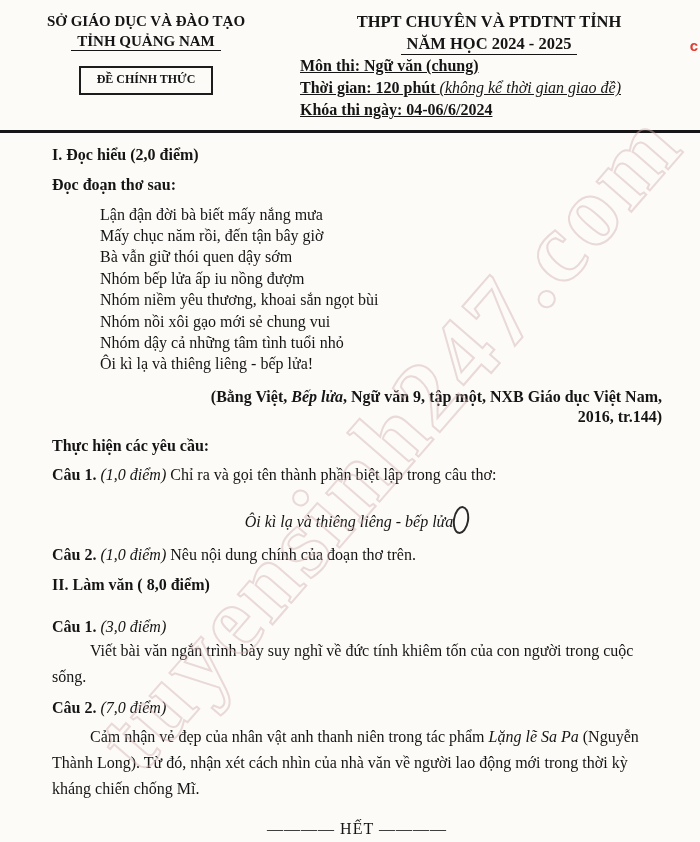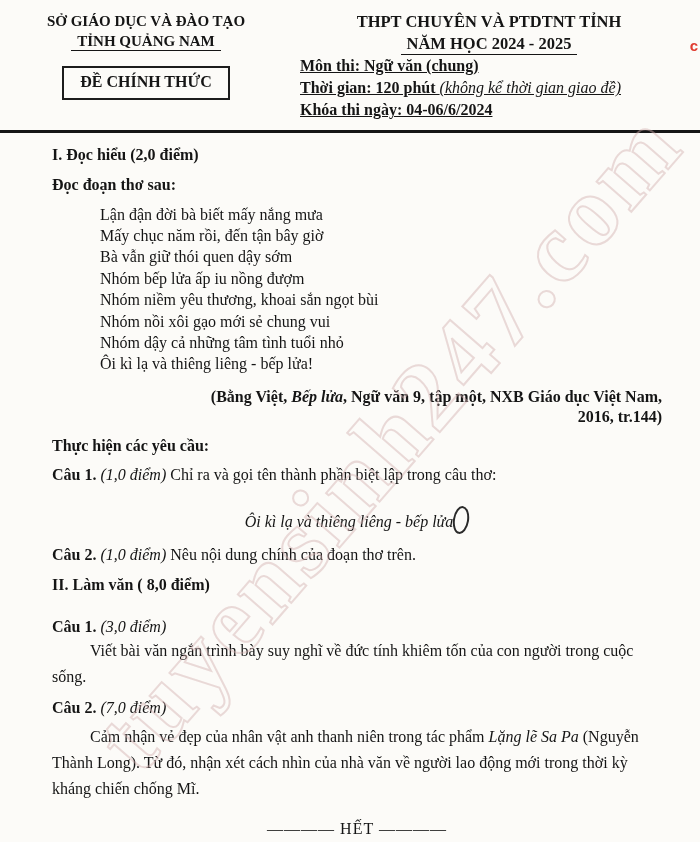--- a/index.html
+++ b/index.html
@@ -21,21 +21,21 @@
     color:transparent;-webkit-text-stroke:2px rgba(210,175,175,.45);
     white-space:nowrap;pointer-events:none;user-select:none;
   }
   .red-c{position:absolute;top:36px;right:2px;color:#e03c31;font-weight:bold;font-size:15px;font-family:"Liberation Sans",sans-serif;}
 
   
   .header{display:flex;padding-top:11px;}
   .header-left{width:292px;text-align:center;}
   .hl-line{font-weight:bold;font-size:15px;line-height:20px;}
   .stamp-wrap{margin-top:15px;}
-  .stamp{display:inline-block;border:2px solid #1c1c1c;padding:4px 16px 5px 16px;font-weight:bold;font-size:16px;}
+  .stamp{display:inline-block;border:2px solid #1c1c1c;padding:4px 16px 5px 16px;font-weight:bold;font-size:12px;}
   .header-right{flex:1;padding-right:14px;}
   .hr-line{text-align:center;font-weight:bold;font-size:16.5px;line-height:22px;}
   .hr-info{padding-left:8px;text-decoration:underline;}
   .info-line{font-weight:bold;font-size:16px;line-height:22px;}
   .info-line .i{font-weight:normal;}
 
   .rule{border-top:3px solid #161616;margin-top:9px;}
 
   
   .doc-body{padding:0 38px 0 52px;}

